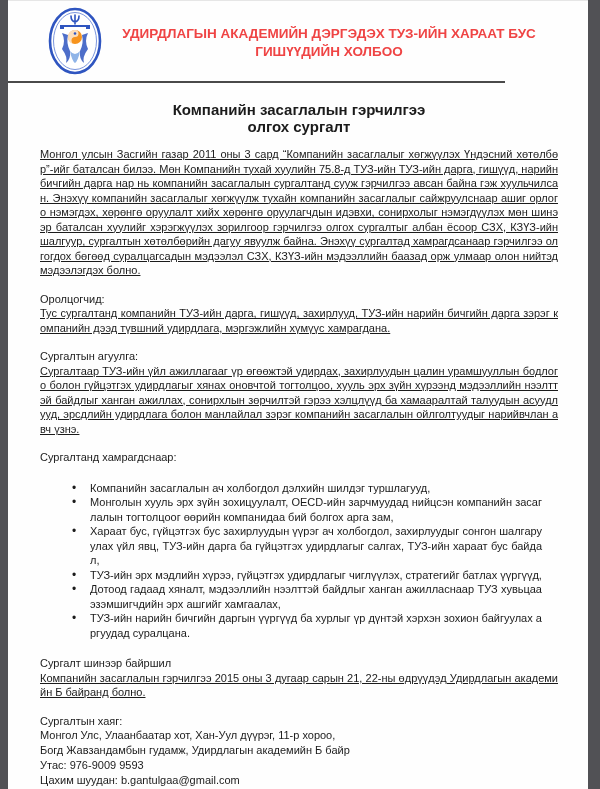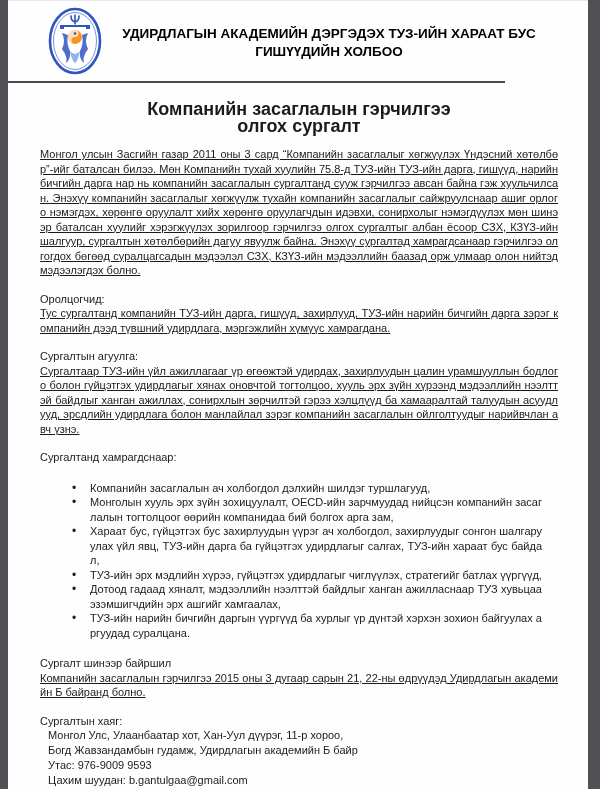--- a/index.html
+++ b/index.html
@@ -23,38 +23,38 @@
     padding:6px 36px 0 40px;
   }
   .logo-wrap { flex:0 0 58px; }
   .org-name {
     flex:1;
     text-align:center;
     font-weight:bold;
     font-size:13.5px;
     line-height:18px;
     padding:0 6px;
-    color:#000000;
+    color:#ef4444;
   }
   .header-rule {
     height:0;
     border-top:2px solid #4a4a4a;
     width:497px;
     margin-top:2px;
   }
   .content {
     padding:0 30px 0 32px;
     font-size:11px;
     line-height:14.5px;
   }
   .doc-title {
     margin:18px 0 12px;
     text-align:center;
     font-weight:bold;
-    font-size:18px;
+    font-size:15px;
     line-height:17px;
   }
   .para {
     margin:0;
     text-align:justify;
     word-break:break-all;
     text-decoration:underline;
   }
   .sec-heading {
     font-size:11px;
@@ -68,21 +68,21 @@
     padding-left:34px;
     text-align:justify;
     word-break:break-all;
   }
   .benefit-list li::before {
     content:"\2022";
     position:absolute;
     left:16px; top:0;
     font-size:12px;
   }
-  .contact-line { line-height:15px;margin-left:8px; }
+  .contact-line { line-height:15px; }
 </style>
 </head>
 <body>
 
 <div class="page">
 
   <div class="letterhead">
     <div class="logo-wrap">
       <svg width="54" height="68" viewBox="0 0 54 68">
         <ellipse cx="27" cy="34" rx="25" ry="32" fill="#ffffff" stroke="#2f55c0" stroke-width="2.6"></ellipse>

